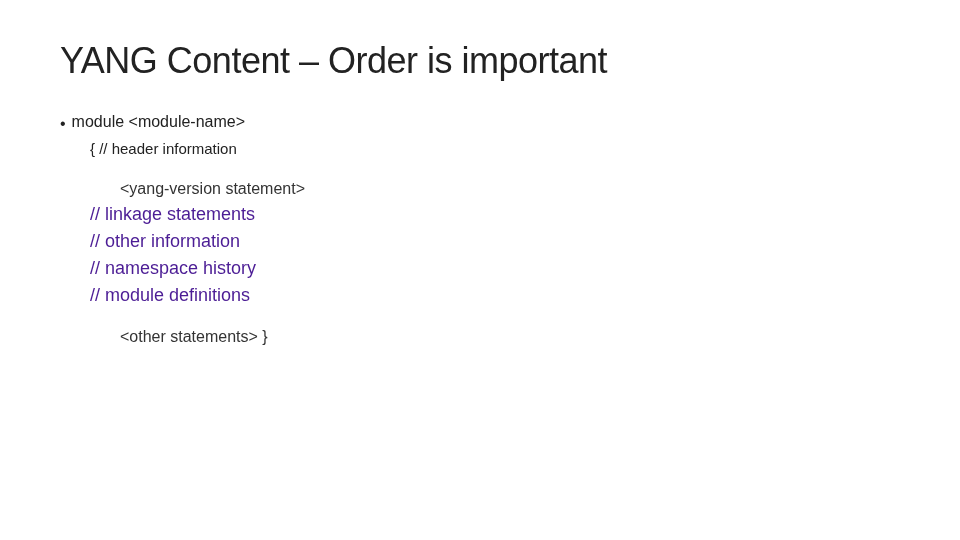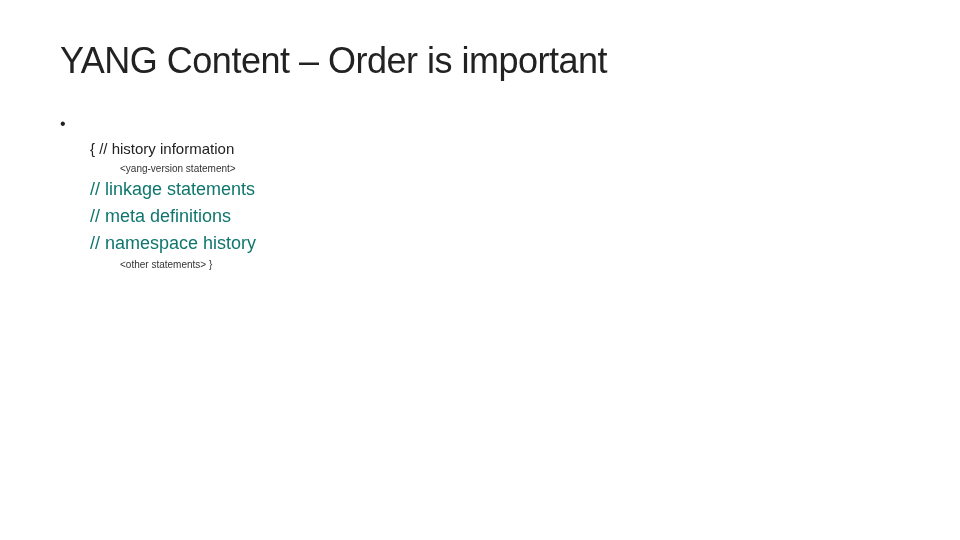--- a/index.html
+++ b/index.html
@@ -59,62 +59,67 @@
 
     .small-code {
       font-size: 12px;
       color: #333;
       font-family: 'Segoe UI', Arial, sans-serif;
     }
 
     .section-header {
       font-size: 18px;
       font-weight: 300;
-      color: #0f766e;
+      color: #4c1d95;
       margin-top: 2px;
       margin-bottom: 1px;
     }
 
     .code-line {
-      font-size: 10px;
+      font-size: 16px;
       color: #333;
       display: block;
       line-height: 1.55;
+      margin-top: 16px;
     }
   </style>
 </head>
 <body>
 
 <div class="slide">
   <h1 class="title">YANG Content – Order is important</h1>
 
   <div class="content">
 
     <div class="top-bullet">
       <span class="bullet-dot">•</span>
+      <span>module &lt;module-name&gt;</span>
     </div>
 
     <div class="indent1">
-      <span>{ // history information</span>
+      <span>{ // header information</span>
     </div>
 
     <div class="indent2">
       <span class="code-line small-code">&lt;yang-version statement&gt;</span>
     </div>
 
     <div class="indent1">
       <span class="section-header">// linkage statements</span>
     </div>
 
     <div class="indent1">
-      <span class="section-header">// meta definitions</span>
+      <span class="section-header">// other information</span>
     </div>
 
     <div class="indent1">
       <span class="section-header">// namespace history</span>
     </div>
 
+    <div class="indent1">
+      <span class="section-header">// module definitions</span>
+    </div>
     <div class="indent2">
       <span class="code-line small-code">&lt;other statements&gt; }</span>
     </div>
 
   </div>
 </div>
 
 </body></html>

